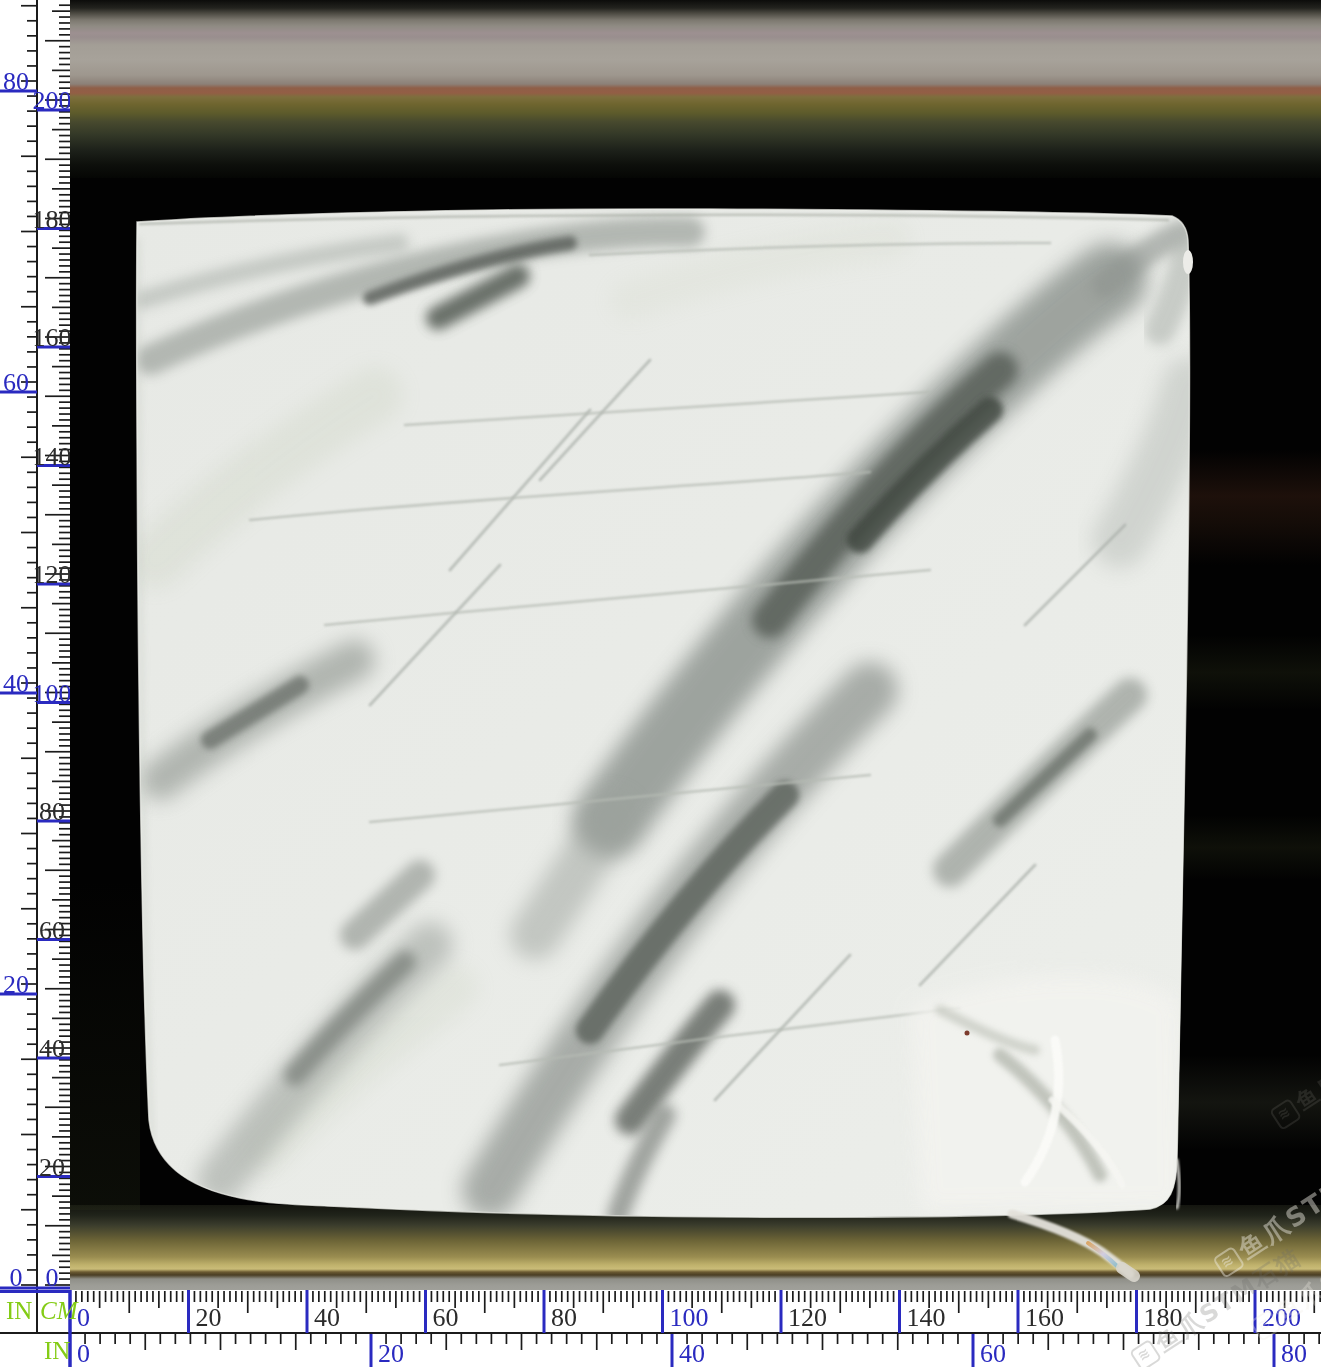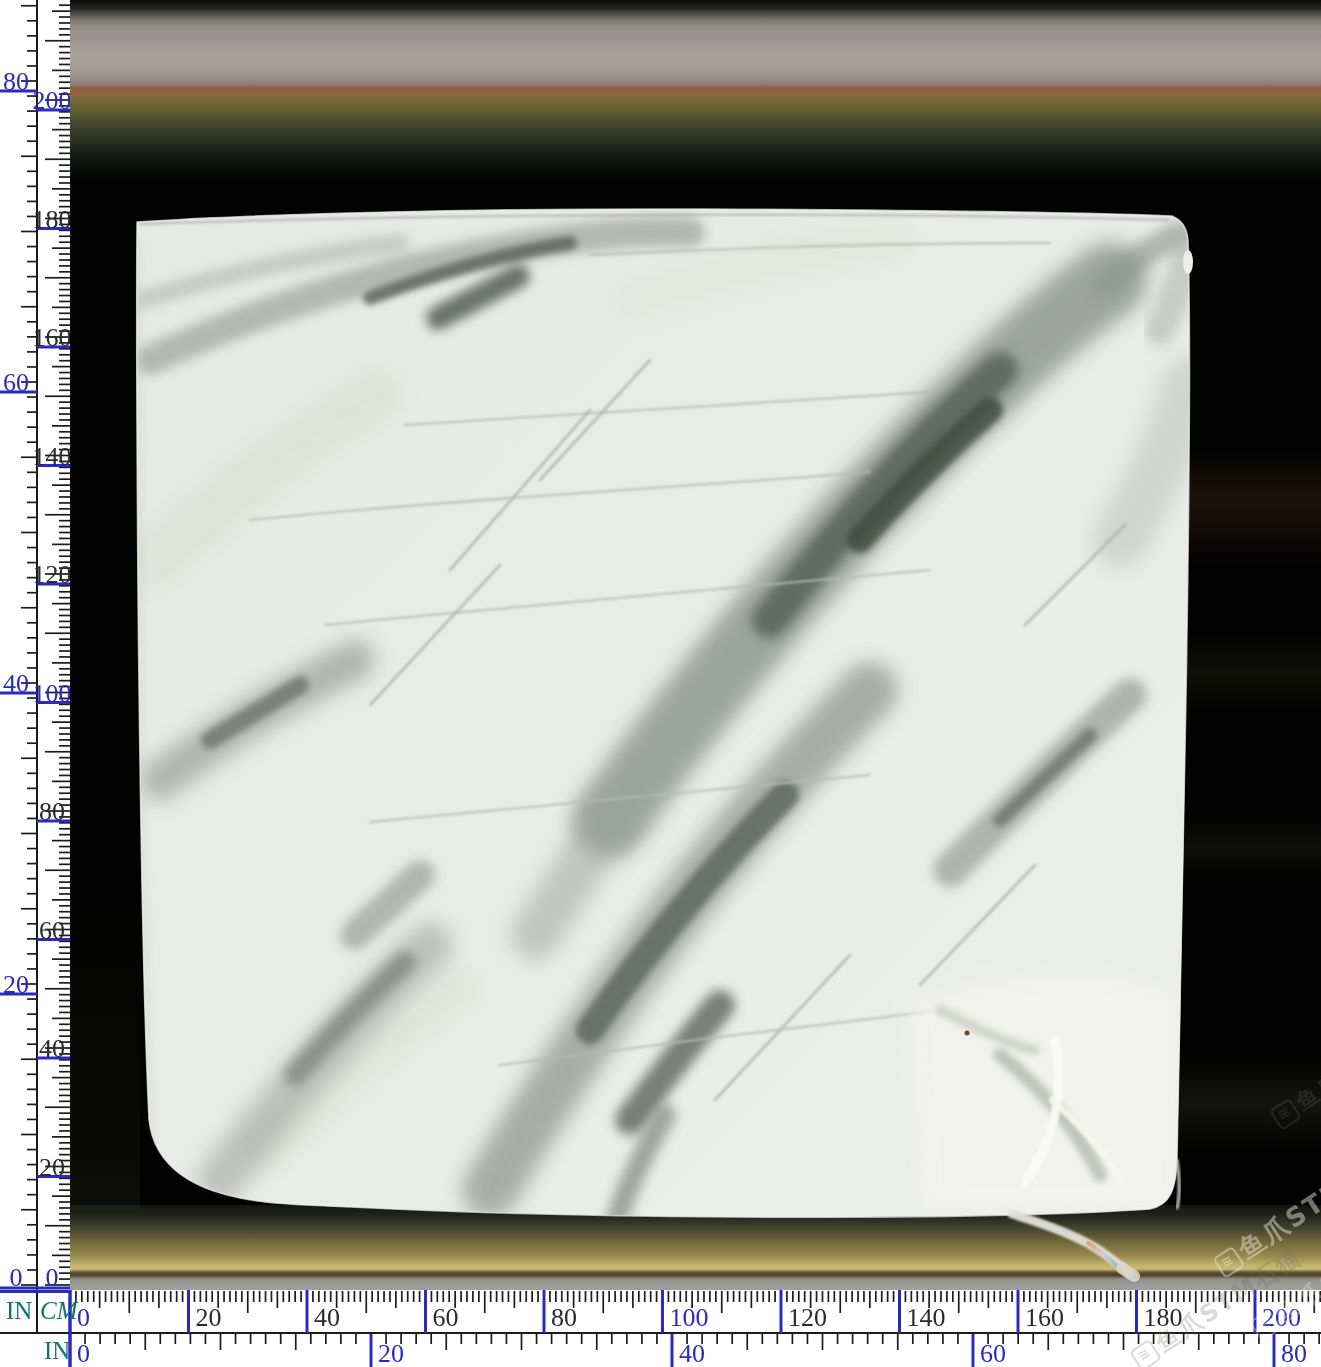--- a/index.html
+++ b/index.html
@@ -2,21 +2,21 @@
 <html><head>
 <meta charset="utf-8">
 <style>
   html,body{margin:0;padding:0;background:#000;}
   #stage{position:relative;width:1321px;height:1367px;overflow:hidden;background:#000;
          font-family:"Liberation Sans","DejaVu Sans",sans-serif;}
   
   #vruler{position:absolute;left:0;top:0;width:70px;height:1290px;z-index:20;}
   #hruler{position:absolute;left:0;top:1290px;width:1321px;height:77px;z-index:20;}
   .hdr{position:absolute;z-index:25;font-family:"Liberation Serif","DejaVu Serif",serif;
-       font-size:25px;color:#0f766e;line-height:1;}
+       font-size:25px;color:#84cc16;line-height:1;}
   #hdr-in1{left:6px;top:1298px;}
   #hdr-cm1{left:40px;top:1298px;font-style:italic;}
   #hdr-in2{left:44px;top:1338px;}
   
   #scan{position:absolute;left:70px;top:0;width:1251px;height:1290px;background:#020202;z-index:1;}
   #band-top{position:absolute;left:0;top:0;width:100%;height:178px;z-index:2;background:linear-gradient(180deg,
      #0c0c0a 0px,#23231e 8px,#4a4840 13px,#7c786f 20px,#8f8b83 26px,#9d9091 33px,#998e8e 37px,
      #a39e96 45px,#a7a29a 60px,#9e978e 75px,#8c8178 84px,#8f5f48 88px,#935e45 93px,#7d6f3d 97px,
      #6f652f 104px,#5d5b2b 113px,#47492e 122px,#333827 135px,#1d211a 150px,#0d0f0b 165px,#050604 178px);}
   #band-bottom{position:absolute;left:0;top:1205px;width:100%;height:85px;z-index:2;background:linear-gradient(180deg,

